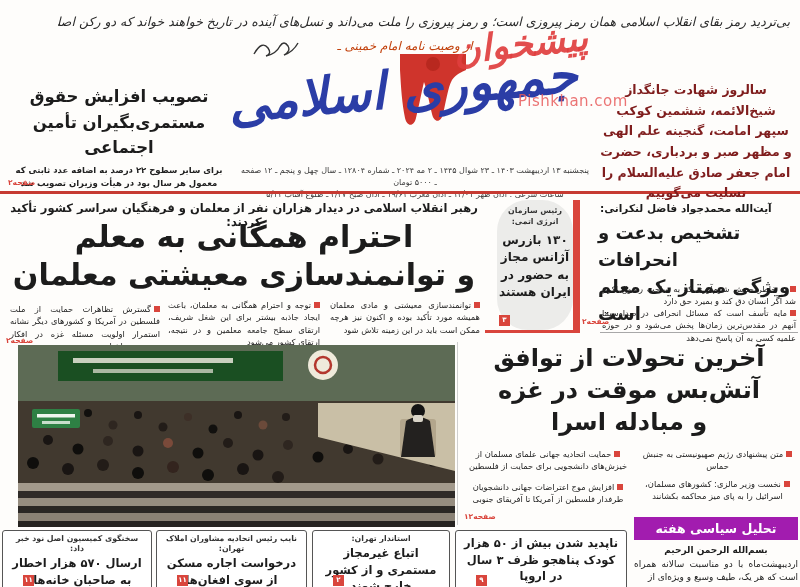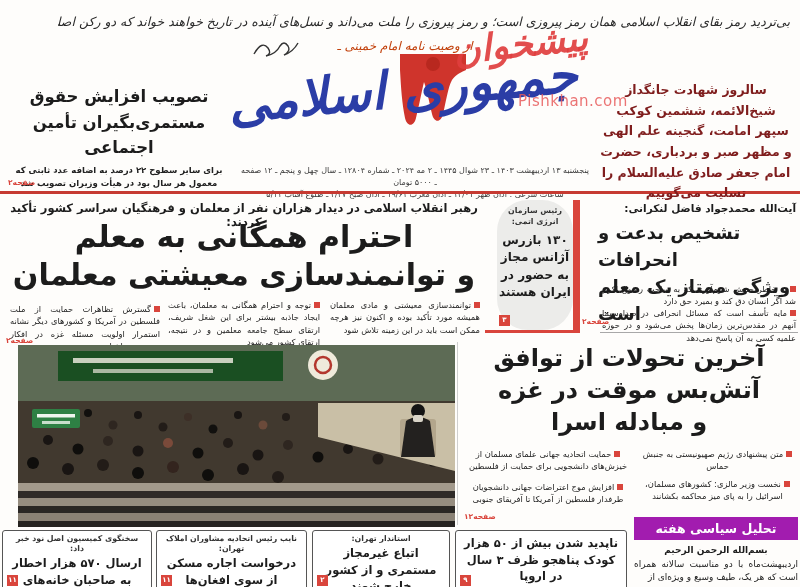--- a/index.html
+++ b/index.html
@@ -44,21 +44,21 @@
   
   .atomic{top:200px;left:497px;width:76px;height:130px;background:#ececea;text-align:center;padding-top:6px;border-radius:31px;}
   .atomic-kicker{font-size:7.8px;font-weight:bold;color:#333;line-height:1.4;}
   .atomic-h{font-size:12px;font-weight:800;line-height:1.45;margin-top:4px;}
   .atomic-bar{top:200px;left:573px;width:7px;height:130px;background:#d9453c;}
   .atomic-underline{top:330px;left:485px;width:95px;height:3px;background:#d9453c;}
   .badge{background:#d9453c;color:#fff;font-size:7px;font-weight:bold;width:11px;height:11px;line-height:11px;text-align:center;}
   .atomic-badge{top:315px;left:499px;}
 
   
-  .cleric-kicker{top:202px;left:600px;width:196px;text-align:right;font-size:10.5px;font-weight:bold;}
+  .cleric-kicker{top:202px;left:600px;width:196px;text-align:left;font-size:10.5px;font-weight:bold;}
   .cleric-h{top:219px;left:598px;width:200px;text-align:left;font-size:18px;font-weight:900;line-height:1.5;}
   .cleric-b1{top:283px;left:602px;width:194px;}
   .cleric-b2{top:307px;left:602px;width:194px;}
   .cleric-ref{top:317px;left:582px;}
   .cleric-divider{top:332px;left:600px;width:198px;height:1px;background:#a8a8a8;}
 
   
   .photo{top:345px;left:18px;width:437px;height:182px;}
   .vline{top:342px;left:457px;width:1px;height:183px;background:#cfcfcf;}
 
@@ -72,21 +72,21 @@
 
   
   .an-band{top:517px;left:634px;width:164px;height:23px;background:#a21caf;color:#fff;text-align:center;font-size:12.5px;font-weight:bold;line-height:23px;}
   .an-basmala{top:545px;left:634px;width:164px;text-align:center;font-size:9px;font-weight:bold;}
   .an-body{top:558px;left:634px;width:164px;font-size:9px;line-height:1.45;text-align:justify;height:30px;overflow:hidden;}
 
   
   .bbox{position:absolute;top:530px;height:62px;background:#fff;border:1.5px solid #555;border-radius:3px;padding:3px 6px;text-align:center;}
   .bbox .k{font-size:7.8px;font-weight:bold;color:#333;line-height:1.3;}
   .bbox .h{font-size:11.5px;font-weight:bold;line-height:1.45;margin-top:1px;}
-  .bbox .badge{position:absolute;left:4px;top:44px;}
+  .bbox .badge{position:absolute;left:20px;top:44px;}
   .bb1{left:455px;width:172px;}
   .bb2{left:312px;width:138px;}
   .bb3{left:156px;width:151px;}
   .bb4{left:2px;width:150px;}
 </style>
 </head>
 <body>
 
 <div class="page">
 

